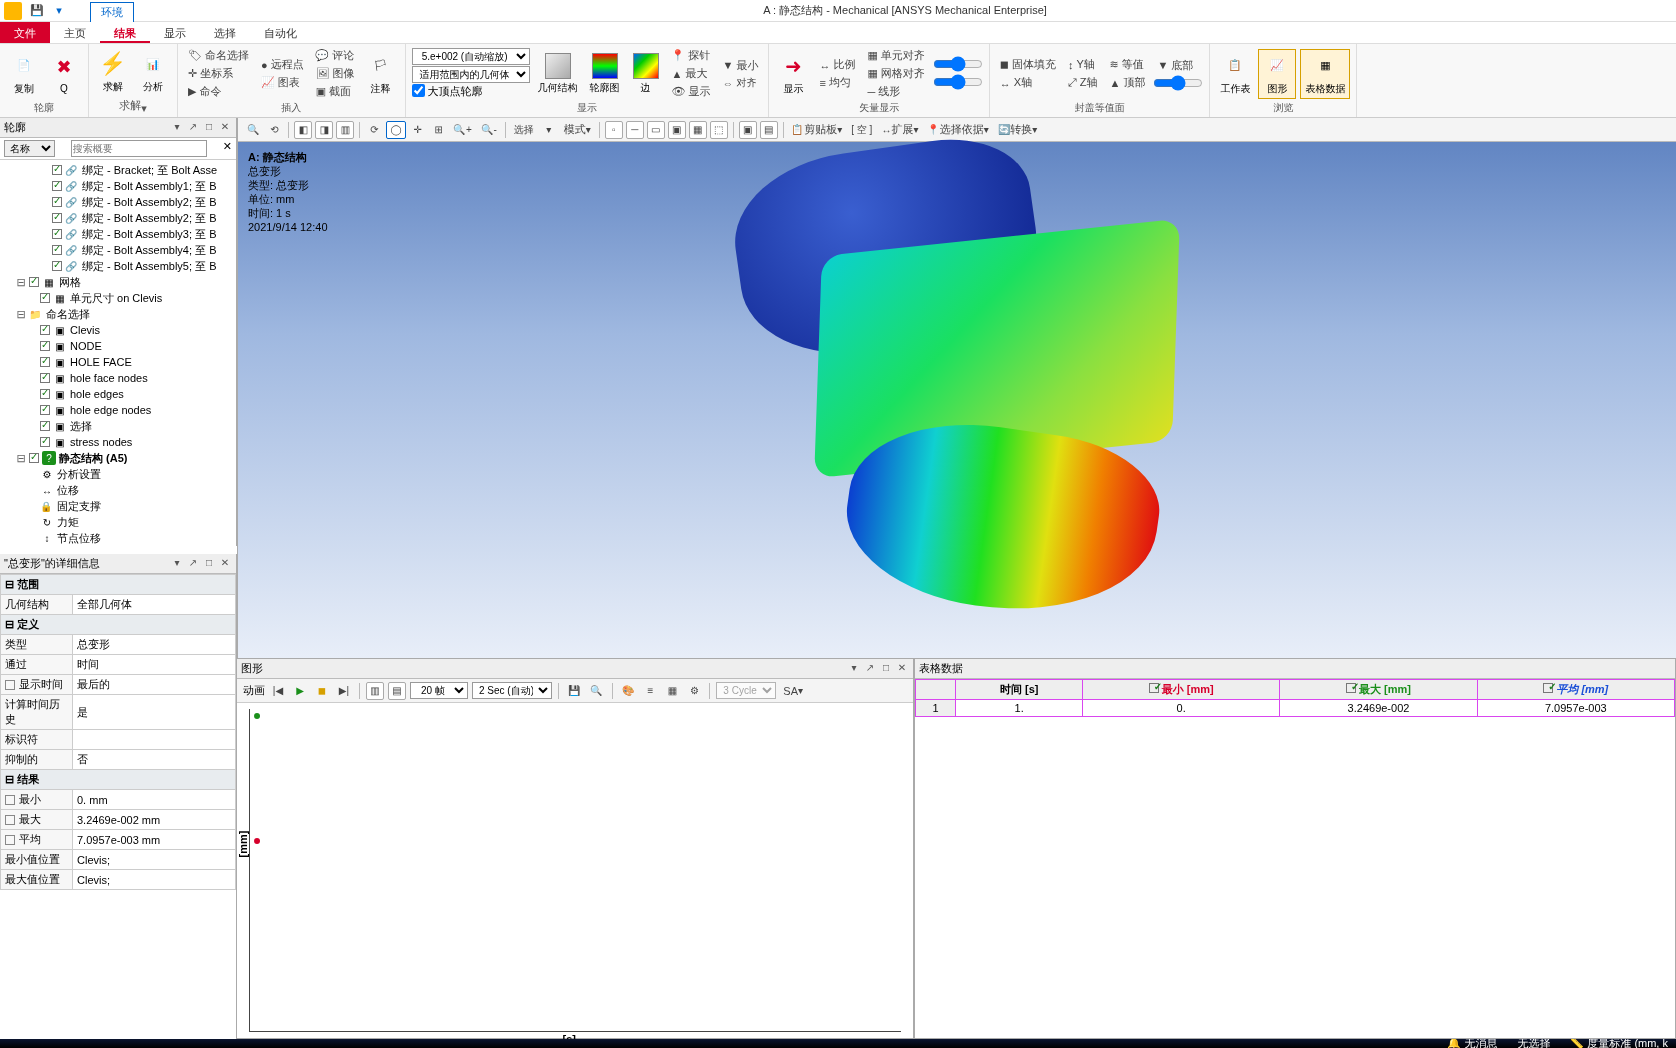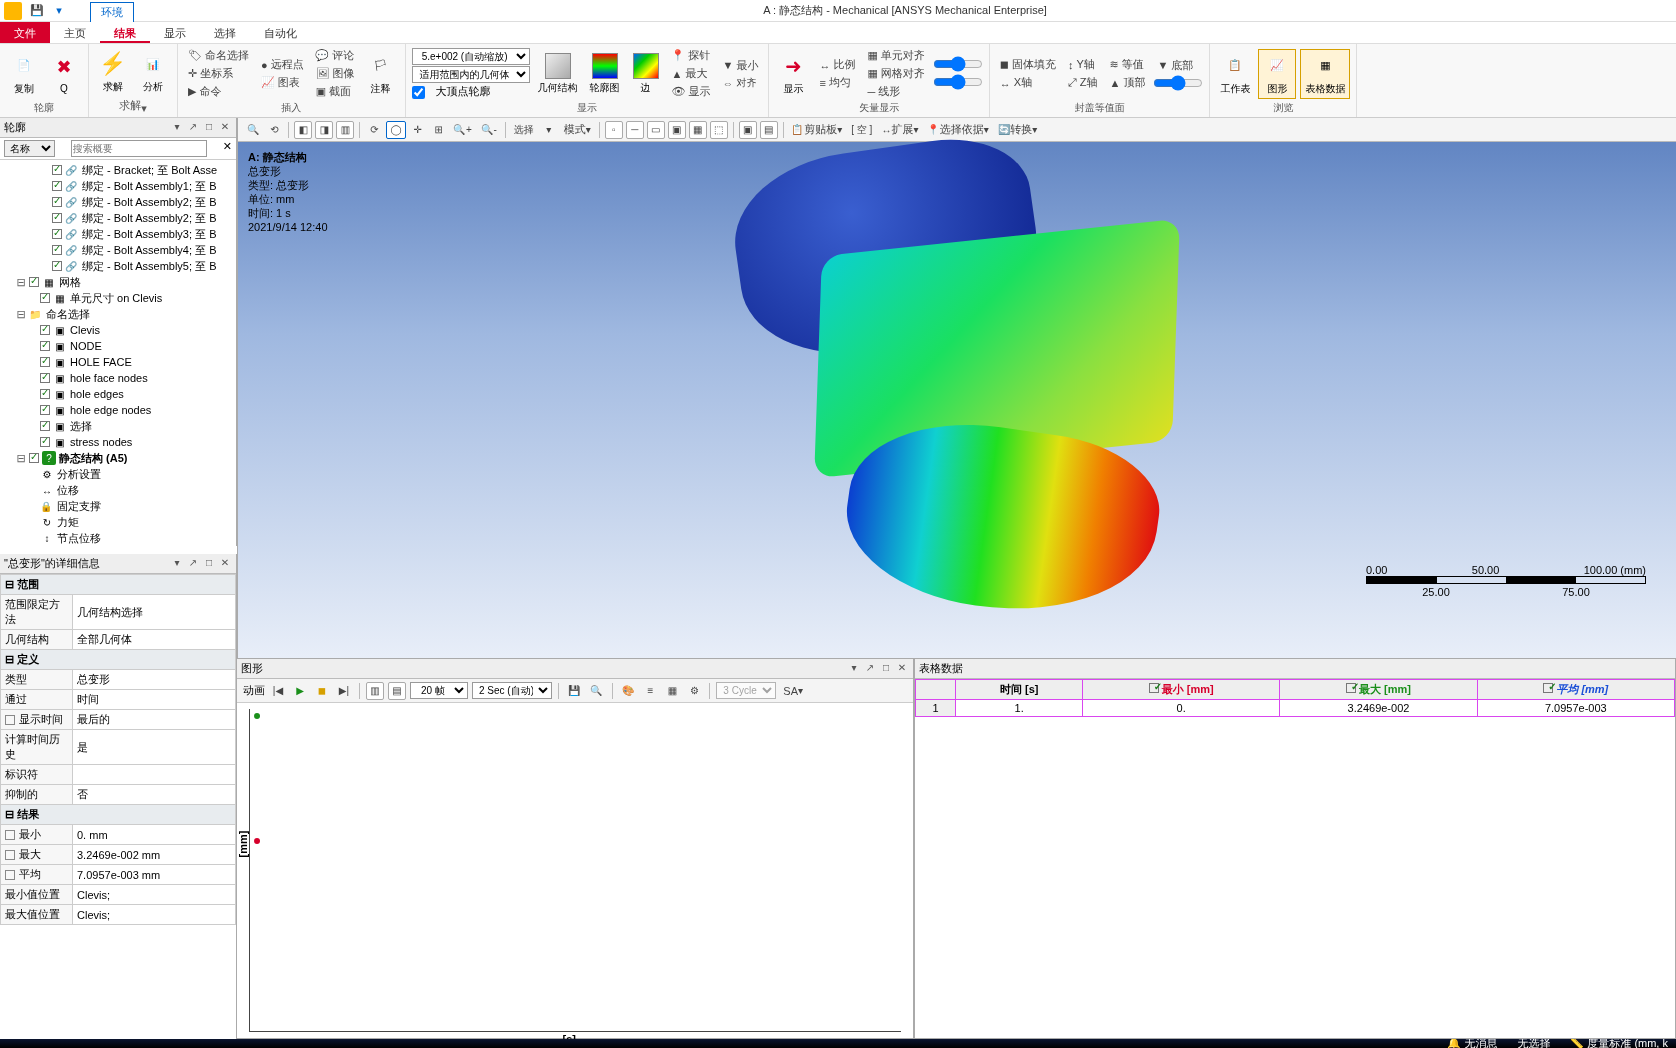--- a/index.html
+++ b/index.html
@@ -23,21 +23,21 @@
 .ribbon { height: 74px; background: #f8f8f8; border-bottom: 1px solid #ccc; display: flex; align-items: stretch; }
 .rgroup { border-right: 1px solid #ddd; padding: 2px 6px; display: flex; flex-direction: column; justify-content: space-between; }
 .rgroup .gbody { flex: 1; display: flex; align-items: center; gap: 4px; }
 .rgroup .glabel { text-align: center; color: #555; font-size: 10px; line-height: 14px; }
 .rbtn-big { display: flex; flex-direction: column; align-items: center; justify-content: center; padding: 2px 4px; min-width: 36px; }
 .rbtn-big .ricn { width: 28px; height: 28px; display: flex; align-items: center; justify-content: center; }
 .rbtn-big .rlbl { font-size: 10px; margin-top: 2px; }
 .rbtn-sm { display: flex; align-items: center; gap: 3px; padding: 1px 4px; font-size: 10px; color: #444; white-space: nowrap; }
 .stack { display: flex; flex-direction: column; gap: 1px; }
 .sel { font-size: 10px; border: 1px solid #999; background: #fff; padding: 1px 2px; text-align: center; }
-.chk { display: flex; align-items: flex-end; gap: 11px; font-size: 10px; }
+.chk { display: flex; align-items: flex-start; gap: 3px; font-size: 10px; }
 .cube { width: 26px; height: 26px; border: 1px solid #888; display: inline-block; }
 .cube.gray { background: linear-gradient(135deg,#eee,#aaa); }
 .cube.rain { background: linear-gradient(180deg,#f00,#0f0,#00f); }
 .cube.rain2 { background: linear-gradient(135deg,#06f,#0c0,#ff0,#f00); }
 
 
 .outline { position: absolute; left: 0; top: 118px; width: 237px; height: 428px; border-right: 1px solid #aaa; background: #fff; display: flex; flex-direction: column; }
 .panel-hd { background: #eee; border-bottom: 1px solid #bbb; padding: 2px 4px; display: flex; align-items: center; }
 .panel-hd .sp { flex: 1; }
 .panel-hd .pbtn { width: 14px; height: 14px; text-align: center; font-size: 10px; color: #555; margin-left: 2px; }
@@ -492,24 +492,20 @@
     <span class="pbtn">□</span>
     <span class="pbtn">✕</span>
   </div>
   <div class="dgrid">
     <table>
       <tbody>
           <tr class="grphdr">
             <td colspan="2">⊟ <span>范围</span></td>
           </tr>
       <tr>
-            <td class="k">范围限定方法</td>
-            <td>几何结构选择</td>
-          </tr>
-      <tr>
             <td class="k">几何结构</td>
             <td>全部几何体</td>
           </tr>
       <tr class="grphdr">
             <td colspan="2">⊟ <span>定义</span></td>
           </tr>
       <tr>
             <td class="k">类型</td>
             <td>总变形</td>
           </tr>
@@ -622,37 +618,20 @@
     <div>总变形</div>
     <div>类型: 总变形</div>
     <div>单位: mm</div>
     <div>时间: 1 s</div>
     <div>2021/9/14 12:40</div>
   </div>
   <div class="model">
     <div class="blob1"></div>
       <div class="blob2"></div>
       <div class="blob3"></div>
-  </div>
-  <div class="scalebar">
-    <div class="topl">
-        <span>0.00</span>
-        <span>50.00</span>
-        <span>100.00 (mm)</span>
-      </div>
-    <div class="ruler">
-        <div></div>
-        <div></div>
-        <div></div>
-        <div></div>
-      </div>
-    <div class="botl">
-        <span>25.00</span>
-        <span>75.00</span>
-      </div>
   </div>
 </div>
 
 <div class="graphpane">
   <div class="panel-hd">
     <span>图形</span>
       <span class="sp"></span>
     <span class="pbtn">▾</span>
     <span class="pbtn">↗</span>
     <span class="pbtn">□</span>

